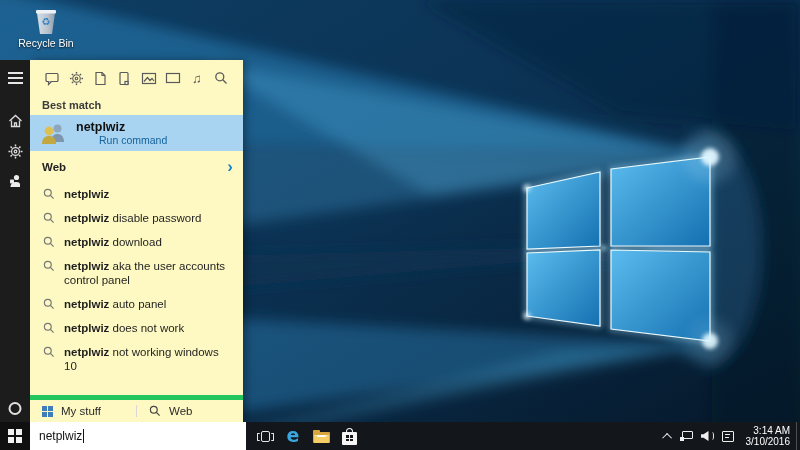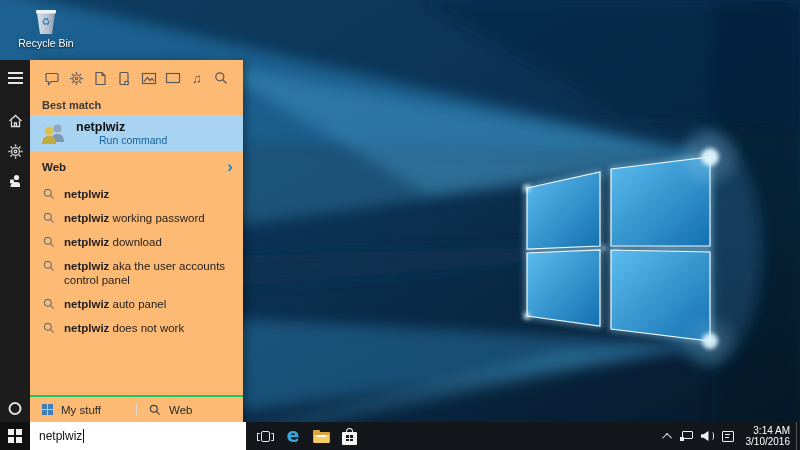--- a/index.html
+++ b/index.html
@@ -17,21 +17,21 @@
   
   .sidebar { position:absolute; left:0; top:60px; width:30px; height:362px; background:#1c1c1c; z-index:4; }
   .sb-btn { width:30px; height:30px; display:flex; align-items:center; justify-content:center; }
   .sb-btn.hamburger { margin-top:3px; }
   .bars { width:15px; }
   .bars i { display:block; height:2px; background:#e6e6e6; margin:3px 0; }
   .cortana-ring { position:absolute; left:50%; transform:translateX(-50%); bottom:7px;
       width:13px; height:13px; border:2px solid #e0e0e0; border-radius:50%; }
 
   
-  .panel { position:absolute; left:30px; top:60px; width:213px; height:362px; background:#fdba74;
+  .panel { position:absolute; left:30px; top:60px; width:213px; height:362px; background:#fef9c3;
       z-index:3; display:flex; flex-direction:column; box-shadow:3px 0 8px rgba(0,0,0,.35); }
   .filter-row { display:flex; justify-content:space-between; align-items:center; padding:9px 13px 6px 13px; }
   .filter-row .f-ic { width:18px; height:18px; display:flex; align-items:center; justify-content:center; }
   .music-glyph::before { content:"\266B"; font-size:13px; color:#5a5a5a; }
 
   .section-h { font-size:11px; font-weight:bold; color:#3c3c3c; padding:6px 12px 4px 12px; }
 
   .best-match-row { display:flex; align-items:center; gap:9px; padding:5px 10px; background:#a9d4f1; height:36px; }
   .bm-title { font-size:12.5px; font-weight:bold; color:#101010; line-height:14px; }
   .bm-sub { font-size:10.5px; color:#15639c; line-height:13px;margin-left:23px; }
@@ -40,21 +40,21 @@
   .web-header .wh-label { font-size:11.5px; font-weight:bold; color:#222; }
   .chev::before { content:"\203A"; color:#1b86c5; font-size:17px; line-height:12px; font-weight:bold; }
 
   .sugg-list { list-style:none; }
   .sugg { display:flex; gap:9px; padding:5px 12px 5px 13px; align-items:flex-start; }
   .sugg svg { flex:0 0 auto; margin-top:1px; }
   .sugg .s-text { font-size:11.5px; color:#1f1f1f; line-height:14px; }
   .sugg .s-bold { font-weight:bold; }
 
   .panel-spacer { flex:1; }
-  .panel-footer { height:27px; border-top:2px solid #22c55e; display:flex;align-items:center; }
+  .panel-footer { height:27px; border-top:5px solid #22c55e; display:flex;align-items:center; }
   .pf-btn { flex:1; display:flex; align-items:center; gap:8px; padding-left:12px; font-size:11.5px; color:#2b2b2b; }
   .pf-btn + .pf-btn { border-left:1px solid #d8d8d8; }
   .winflag { width:12px; height:12px; display:grid; grid-template-columns:1fr 1fr; grid-template-rows:1fr 1fr; gap:1px; }
   .winflag i { background:#3e7cba; }
   .winflag.white i { background:#f2f2f2; }
   .winflag.small { width:11px; height:11px; }
 
   
   .taskbar { position:absolute; left:0; top:422px; width:800px; height:28px; background:#13161a; z-index:5;
       display:flex; align-items:center; }
@@ -322,21 +322,21 @@
             <circle cx="4.8" cy="4.8" r="3.4"></circle>
             <line x1="7.4" y1="7.4" x2="10.6" y2="10.6"></line>
           </svg>
         <span class="s-text"><b class="s-bold">netplwiz</b><span></span></span>
       </li>
       <li class="sugg">
         <svg width="12" height="12" viewBox="0 0 12 12" fill="none" stroke="#767676" stroke-width="1.2">
             <circle cx="4.8" cy="4.8" r="3.4"></circle>
             <line x1="7.4" y1="7.4" x2="10.6" y2="10.6"></line>
           </svg>
-        <span class="s-text"><b class="s-bold">netplwiz</b><span> working password</span></span>
+        <span class="s-text"><b class="s-bold">netplwiz</b><span> disable password</span></span>
       </li>
       <li class="sugg">
         <svg width="12" height="12" viewBox="0 0 12 12" fill="none" stroke="#767676" stroke-width="1.2">
             <circle cx="4.8" cy="4.8" r="3.4"></circle>
             <line x1="7.4" y1="7.4" x2="10.6" y2="10.6"></line>
           </svg>
         <span class="s-text"><b class="s-bold">netplwiz</b><span> download</span></span>
       </li>
       <li class="sugg">
         <svg width="12" height="12" viewBox="0 0 12 12" fill="none" stroke="#767676" stroke-width="1.2">
@@ -351,20 +351,27 @@
             <line x1="7.4" y1="7.4" x2="10.6" y2="10.6"></line>
           </svg>
         <span class="s-text"><b class="s-bold">netplwiz</b><span> auto panel</span></span>
       </li>
       <li class="sugg">
         <svg width="12" height="12" viewBox="0 0 12 12" fill="none" stroke="#767676" stroke-width="1.2">
             <circle cx="4.8" cy="4.8" r="3.4"></circle>
             <line x1="7.4" y1="7.4" x2="10.6" y2="10.6"></line>
           </svg>
         <span class="s-text"><b class="s-bold">netplwiz</b><span> does not work</span></span>
+      </li>
+      <li class="sugg">
+        <svg width="12" height="12" viewBox="0 0 12 12" fill="none" stroke="#767676" stroke-width="1.2">
+            <circle cx="4.8" cy="4.8" r="3.4"></circle>
+            <line x1="7.4" y1="7.4" x2="10.6" y2="10.6"></line>
+          </svg>
+        <span class="s-text"><b class="s-bold">netplwiz</b><span> not working windows 10</span></span>
       </li>
     </ul>
 
     <div class="panel-spacer"></div>
 
     <div class="panel-footer">
       <div class="pf-btn">
         <span class="winflag small">
             <i></i>
             <i></i>

